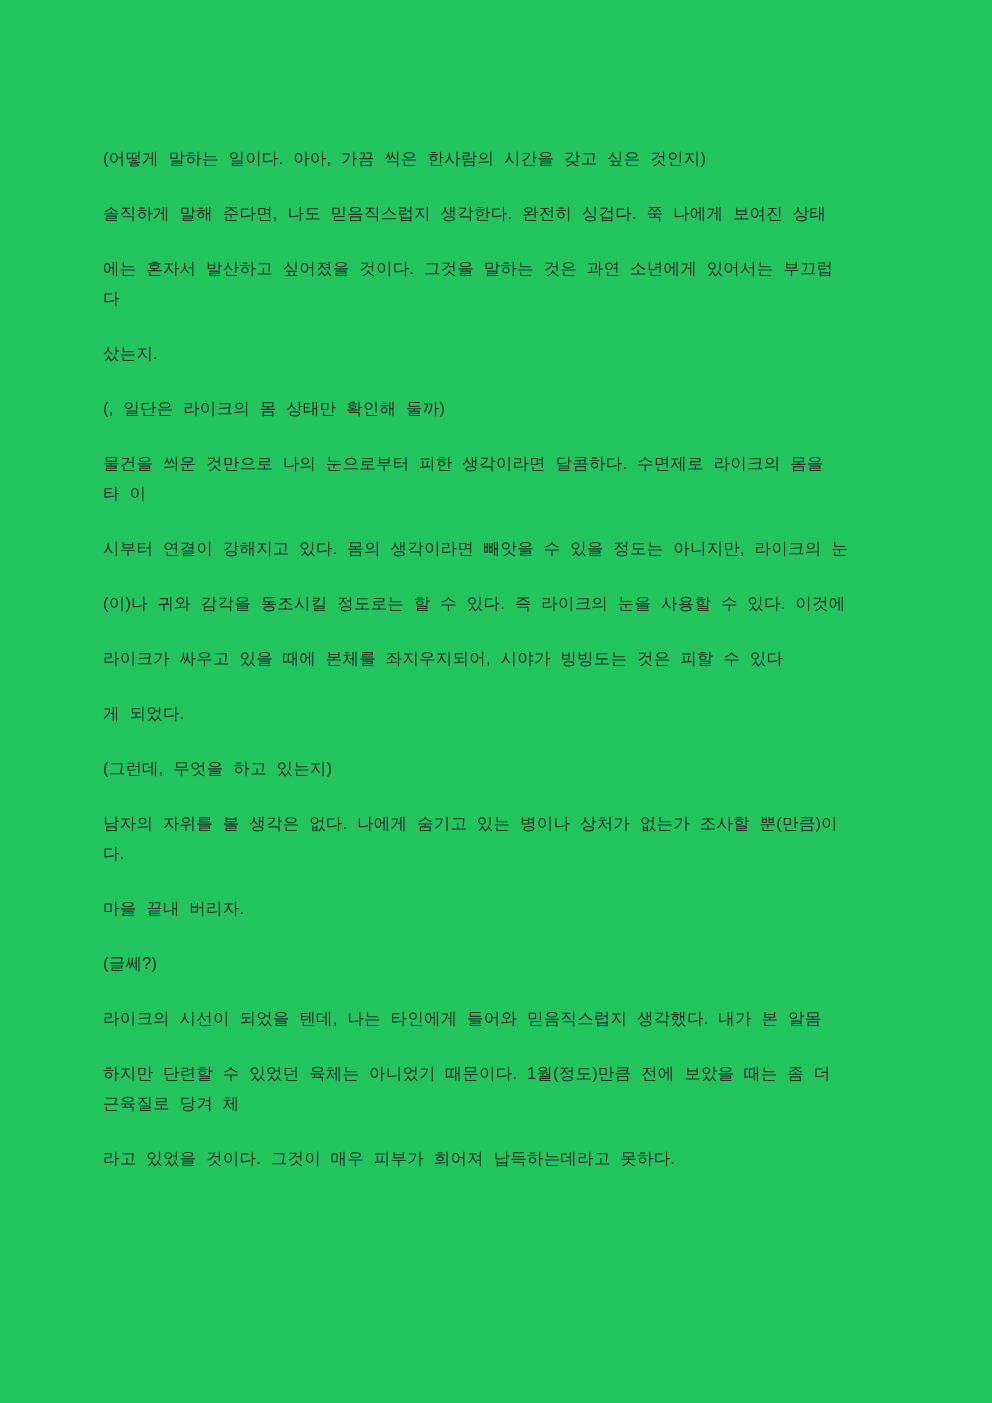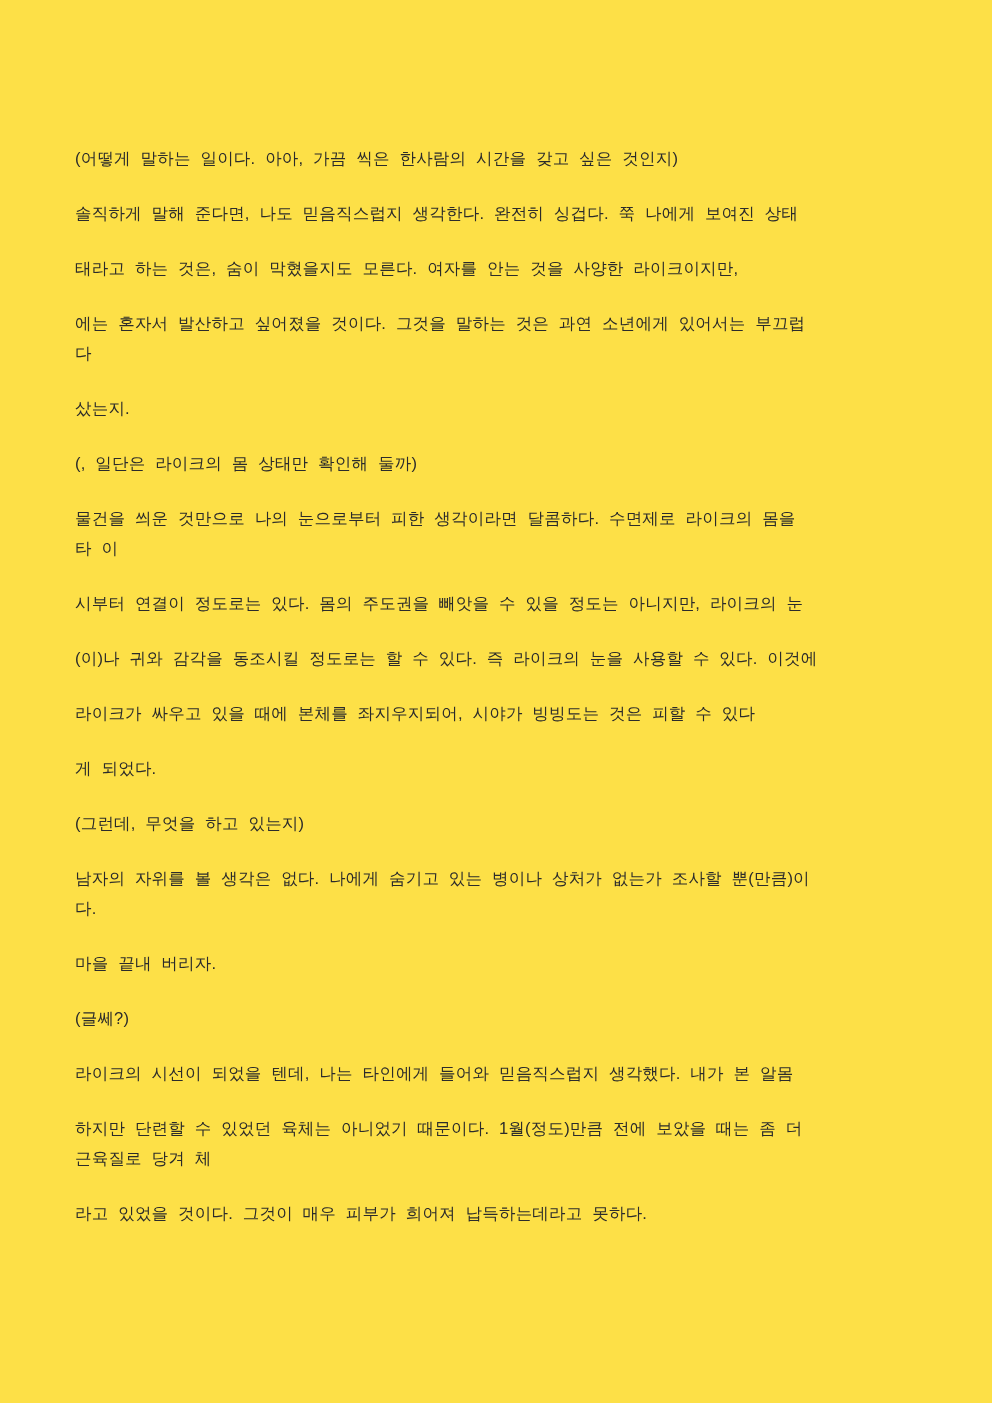--- a/index.html
+++ b/index.html
@@ -10,22 +10,22 @@
   body {
     width: 992px;
     height: 1403px;
     overflow: hidden;
     font-family: "Liberation Sans", "DejaVu Sans", sans-serif;
   }
   .page {
     box-sizing: border-box;
     width: 992px;
     height: 1403px;
-    background: #fde047;
-    padding: 143px 100px 0 75px;
+    background: #22c55e;
+    padding: 143px 100px 0 103px;
   }
   .text-content {
     color: #2b2b2b;
     font-size: 16.5px;
     letter-spacing: 0.2px;
     word-spacing: 5px;
   }
   .para {
     margin: 0 0 25px 0;
   }
@@ -40,38 +40,35 @@
 
 <div class="page">
   <div class="text-content" id="text-content" style="color: rgb(43, 43, 43);">
       <div class="para">
         <div class="line">(어떻게 말하는 일이다. 아아, 가끔 씩은 한사람의 시간을 갖고 싶은 것인지)</div>
       </div>
       <div class="para">
         <div class="line">솔직하게 말해 준다면, 나도 믿음직스럽지 생각한다. 완전히 싱겁다. 쭉 나에게 보여진 상태</div>
       </div>
       <div class="para">
-        <div class="line">태라고 하는 것은, 숨이 막혔을지도 모른다. 여자를 안는 것을 사양한 라이크이지만,</div>
-      </div>
-      <div class="para">
         <div class="line">에는 혼자서 발산하고 싶어졌을 것이다. 그것을 말하는 것은 과연 소년에게 있어서는 부끄럽</div>
         <div class="line">다</div>
       </div>
       <div class="para">
         <div class="line">샀는지.</div>
       </div>
       <div class="para">
         <div class="line">(, 일단은 라이크의 몸 상태만 확인해 둘까)</div>
       </div>
       <div class="para">
         <div class="line">물건을 씌운 것만으로 나의 눈으로부터 피한 생각이라면 달콤하다. 수면제로 라이크의 몸을</div>
         <div class="line">타 이</div>
       </div>
       <div class="para">
-        <div class="line">시부터 연결이 정도로는 있다. 몸의 주도권을 빼앗을 수 있을 정도는 아니지만, 라이크의 눈</div>
+        <div class="line">시부터 연결이 강해지고 있다. 몸의 생각이라면 빼앗을 수 있을 정도는 아니지만, 라이크의 눈</div>
       </div>
       <div class="para">
         <div class="line">(이)나 귀와 감각을 동조시킬 정도로는 할 수 있다. 즉 라이크의 눈을 사용할 수 있다. 이것에</div>
       </div>
       <div class="para">
         <div class="line">라이크가 싸우고 있을 때에 본체를 좌지우지되어, 시야가 빙빙도는 것은 피할 수 있다</div>
       </div>
       <div class="para">
         <div class="line">게 되었다.</div>
       </div>

